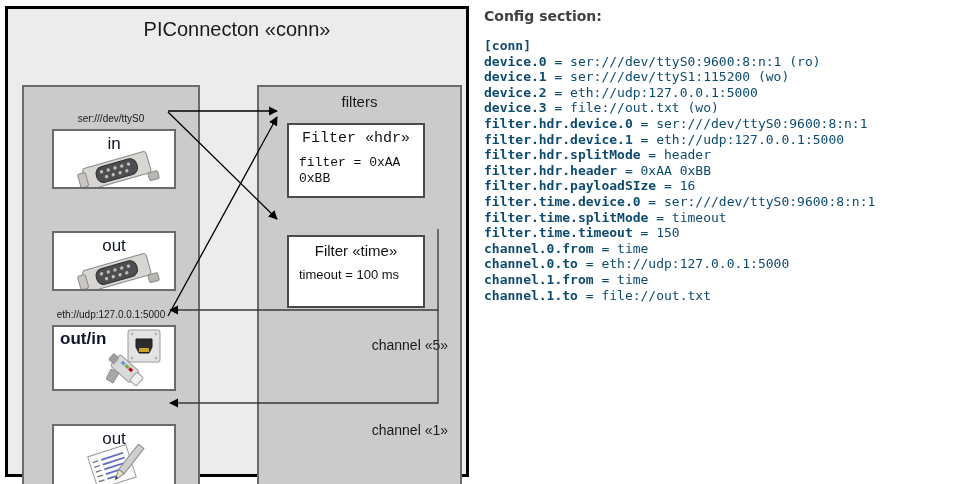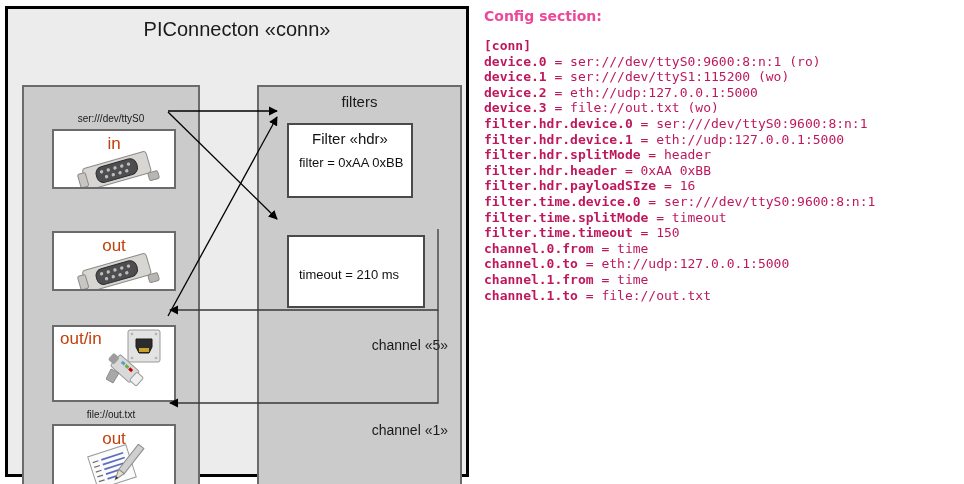--- a/index.html
+++ b/index.html
@@ -31,21 +31,21 @@
   
   .dev-label{
     position:absolute;text-align:center;font-size:10px;color:#1a1a1a;
     white-space:nowrap;
   }
   .dev-box{
     position:absolute;background:#ffffff;border:2px solid #6b6b6b;
     box-sizing:border-box;overflow:hidden;
   }
   .dev-port{
-    position:absolute;font-size:17px;color:#c2410c;
+    position:absolute;font-size:17px;color:#0f172a;
   }
   .dev-port.center{left:0;width:100%;text-align:center;top:3px;}
   .dev-port.left{left:6px;top:2px;}
 
   
   .filter-box{
     position:absolute;background:#ffffff;border:2px solid #4a4a4a;
     box-sizing:border-box;
   }
   .filter-title{
@@ -65,26 +65,26 @@
 
   
   #wires{position:absolute;left:0;top:0;width:964px;height:484px;pointer-events:none;}
 
   
   #config-panel{
     position:absolute;left:480px;top:0px;width:484px;height:484px;
   }
   #config-heading{
     position:absolute;left:4px;top:8px;font-size:14px;font-weight:bold;
-    color:#ec4899;font-family:"DejaVu Sans",sans-serif;
+    color:#404040;font-family:"DejaVu Sans",sans-serif;
   }
   #config-lines{
     position:absolute;left:4px;top:38px;
     font-family:"DejaVu Sans Mono","Liberation Mono",monospace;
-    font-size:13px;line-height:15.6px;color:#be185d;white-space:pre;
+    font-size:13px;line-height:15.6px;color:#0c4a6e;white-space:pre;
   }
   #config-lines .ln{display:block;height:15.6px;}
   #config-lines b{font-weight:bold;}
 
   
   .icon-art{position:absolute;}
 </style>
 </head>
 <body>
 
@@ -135,21 +135,22 @@
               <circle cx="36.5" cy="22" r="1.7"></circle>
             <circle cx="43.5" cy="22" r="1.7"></circle>
               <circle cx="50.5" cy="22" r="1.7"></circle>
           </g>
           <rect x="2" y="12" width="8" height="14" rx="2" fill="#c8c6c2" stroke="#8b8a86" stroke-width="1"></rect>
           <rect x="70" y="30" width="10" height="8" rx="2" fill="#b8b6b2" stroke="#8b8a86" stroke-width="1"></rect>
         </g>
       </svg>
     </div>
 
-    <div class="dev-box" style="left:28px;top:238px;width:124px;height:77px;">
+    <div class="dev-label" style="left:0;top:222px;width:100%;">eth://udp:127.0.0.1:5000</div>
+    <div class="dev-box" style="left:28px;top:238px;width:124px;height:66px;font-weight:bold;">
       <div class="dev-port left">out/in</div>
       <svg class="icon-art" style="left:52px;top:2px;" width="68" height="58" viewBox="0 0 68 58">
         <rect x="22" y="1" width="32" height="32" rx="2" fill="#e3e3e3" stroke="#9a9a9a" stroke-width="1"></rect>
         <circle cx="26" cy="5" r="1.3" fill="#b3b3b3"></circle>
           <circle cx="50" cy="5" r="1.3" fill="#b3b3b3"></circle>
         <circle cx="26" cy="29" r="1.3" fill="#b3b3b3"></circle>
           <circle cx="50" cy="29" r="1.3" fill="#b3b3b3"></circle>
         <path d="M30 10 h16 v8 l-3 6 h-10 l-3 -6 z" fill="#2c2c2c" stroke="#1a1a1a" stroke-width="1"></path>
         <rect x="33" y="19" width="10" height="4" fill="#c9a227"></rect>
         <g transform="rotate(42 20 40)">
@@ -157,21 +158,20 @@
           <rect x="30" y="35" width="9" height="11" rx="1.5" fill="#efefef" stroke="#9a9a9a" stroke-width="1"></rect>
           <rect x="12" y="36" width="4" height="3" fill="#5b9bd5"></rect>
           <rect x="17" y="36" width="4" height="3" fill="#70ad47"></rect>
           <rect x="22" y="36" width="4" height="3" fill="#c00000"></rect>
           <rect x="0" y="36" width="8" height="9" rx="2" fill="#9d9d9d"></rect>
         </g>
         <path d="M5 40 L0 50 l7 4 l6 -10 z" fill="#a8a8a8" stroke="#8c8c8c" stroke-width="1"></path>
       </svg>
     </div>
 
-    <div class="dev-label" style="left:0;top:322px;width:100%;">file://out.txt</div>
     <div class="dev-box" style="left:28px;top:337px;width:124px;height:63px;">
       <div class="dev-port center">out</div>
       <svg class="icon-art" style="left:28px;top:18px;" width="72" height="44" viewBox="0 0 72 44">
         <g transform="rotate(-18 36 22)">
           <rect x="10" y="4" width="40" height="34" fill="#fbfbfb" stroke="#9a9a9a" stroke-width="1"></rect>
           <g stroke="#5b6bbf" stroke-width="1.6">
             <line x1="22" y1="11" x2="45" y2="11"></line>
               <line x1="22" y1="16" x2="45" y2="16"></line>
             <line x1="22" y1="21" x2="42" y2="21"></line>
               <line x1="22" y1="26" x2="45" y2="26"></line>
@@ -190,30 +190,31 @@
           <polygon points="42,30 49,30 45.5,40" fill="#e8e0c8" stroke="#8a8a8a" stroke-width="1"></polygon>
           <polygon points="44,37 47,37 45.5,40" fill="#333"></polygon>
         </g>
       </svg>
     </div>
   </div>
 
   <div class="group-box" id="filters-group">
     <div class="group-title">filters</div>
 
-    <div class="filter-box" style="left:28px;top:36px;width:126px;height:75px;">
+    <div class="filter-box" style="left:28px;top:36px;width:138px;height:75px;font-family:Liberation Mono, monospace;">
       <div class="filter-title">Filter «hdr»</div>
       <div class="filter-props">
         <div>filter = 0xAA 0xBB</div>
       </div>
     </div>
 
     <div class="filter-box" style="left:28px;top:148px;width:138px;height:73px;">
+      <div class="filter-title">Filter «time»</div>
       <div class="filter-props">
-        <div>timeout = 210 ms</div>
+        <div>timeout = 100 ms</div>
       </div>
     </div>
 
     <div class="channel-label" style="right:12px;top:250px;">channel «5»</div>
     <div class="channel-label" style="right:12px;top:335px;">channel «1»</div>
   </div>
 </div>
 
 <svg id="wires">
   <defs>

